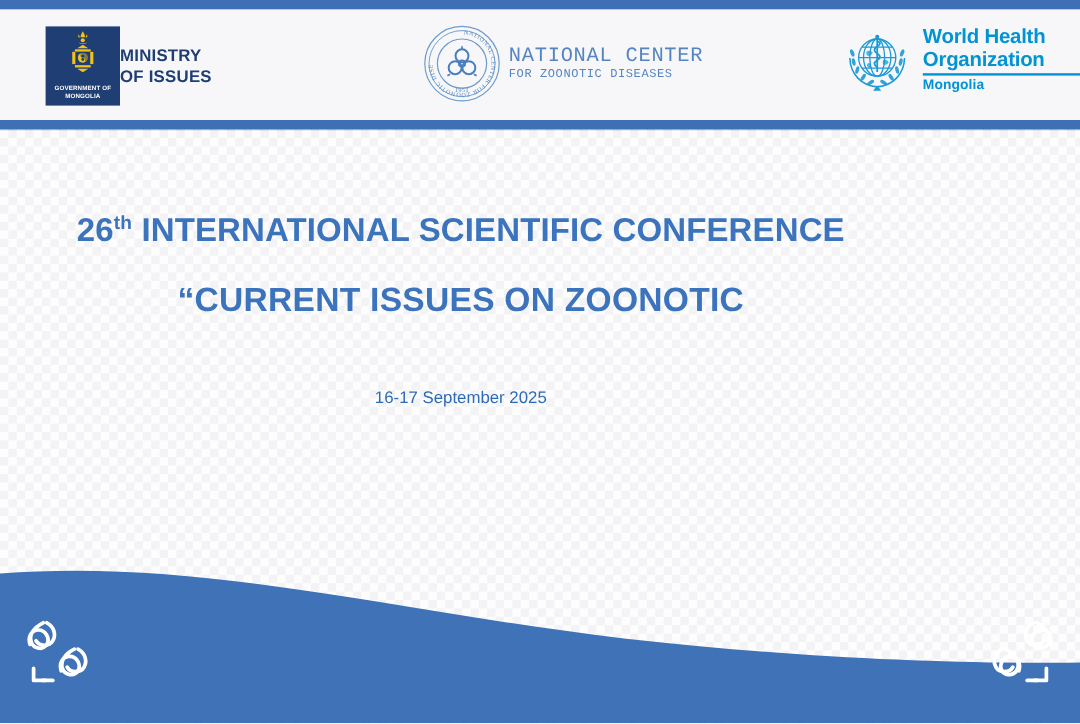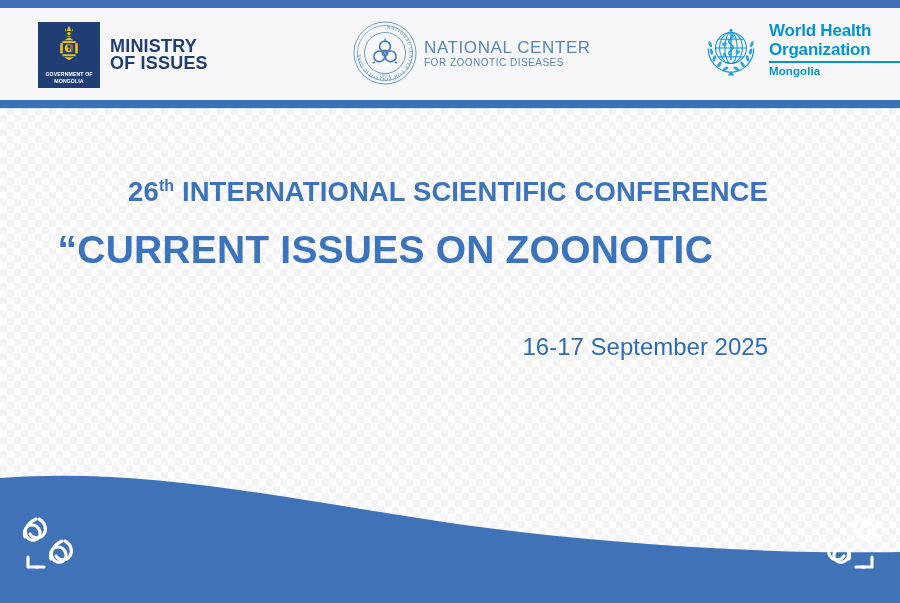--- a/index.html
+++ b/index.html
@@ -81,39 +81,38 @@
     bottom: 3px;
     left: 0; right: 0;
     text-align: center;
     color: #ffffff;
     font-size: 5.2px;
     font-weight: bold;
     letter-spacing: 0.1px;
     line-height: 7px;
   }
   .moh-text {
-    margin-left: 10px;
     color: #1f3e74;
-    font-size: 18px;
+    font-size: 14px;
     font-weight: bold;
     line-height: 17px;
     letter-spacing: 0.2px;
   }
 
   
   .nczd-logo {
     position: absolute;
     left: 352px; top: 20px;
     display: flex;
     align-items: center;
   }
   .nczd-text {
     margin-left: 6px;
     color: #5585c0;
-    font-family: Liberation Sans, sans-serif;
+    font-family: Liberation Mono, monospace;
   }
   .nczd-name {
     font-size: 17px;
     letter-spacing: 0.6px;
     line-height: 19px;
   }
   .nczd-sub {
     font-size: 10px;
     letter-spacing: 0.5px;
     line-height: 12px;
@@ -149,48 +148,48 @@
     font-size: 11.5px;
     font-weight: bold;
     letter-spacing: 0.1px;
   }
 
   
   .content {
     position: absolute;
     left: 0; top: 109px;
     width: 768px;
-    text-align: right;
+    text-align: center;
   }
   .conf-line {
     margin-top: 67px;
     color: #3b74bd;
     font-size: 27.5px;
     font-weight: bold;
     letter-spacing: 0.1px;
     line-height: 32px;
   }
   .conf-line sup {
     font-size: 0.58em;
     vertical-align: super;
     line-height: 0;
   }
   .conf-title {
     margin-top: 16px;
     color: #3b74bd;
-    font-size: 39px;
+    font-size: 28px;
     font-weight: bold;
     line-height: 51px;
     letter-spacing: 0.2px;
     padding: 0 55px;
   }
   .conf-when {
-    margin-top: 56px;
+    margin-top: 40px;
     color: #2d6cb5;
-    font-size: 24px;
+    font-size: 14px;
     line-height: 32px;
     font-weight: normal;
   }
 
   
   .wave {
     position: absolute;
     left: 0; bottom: 0;
     width: 900px;
     height: 135px;

